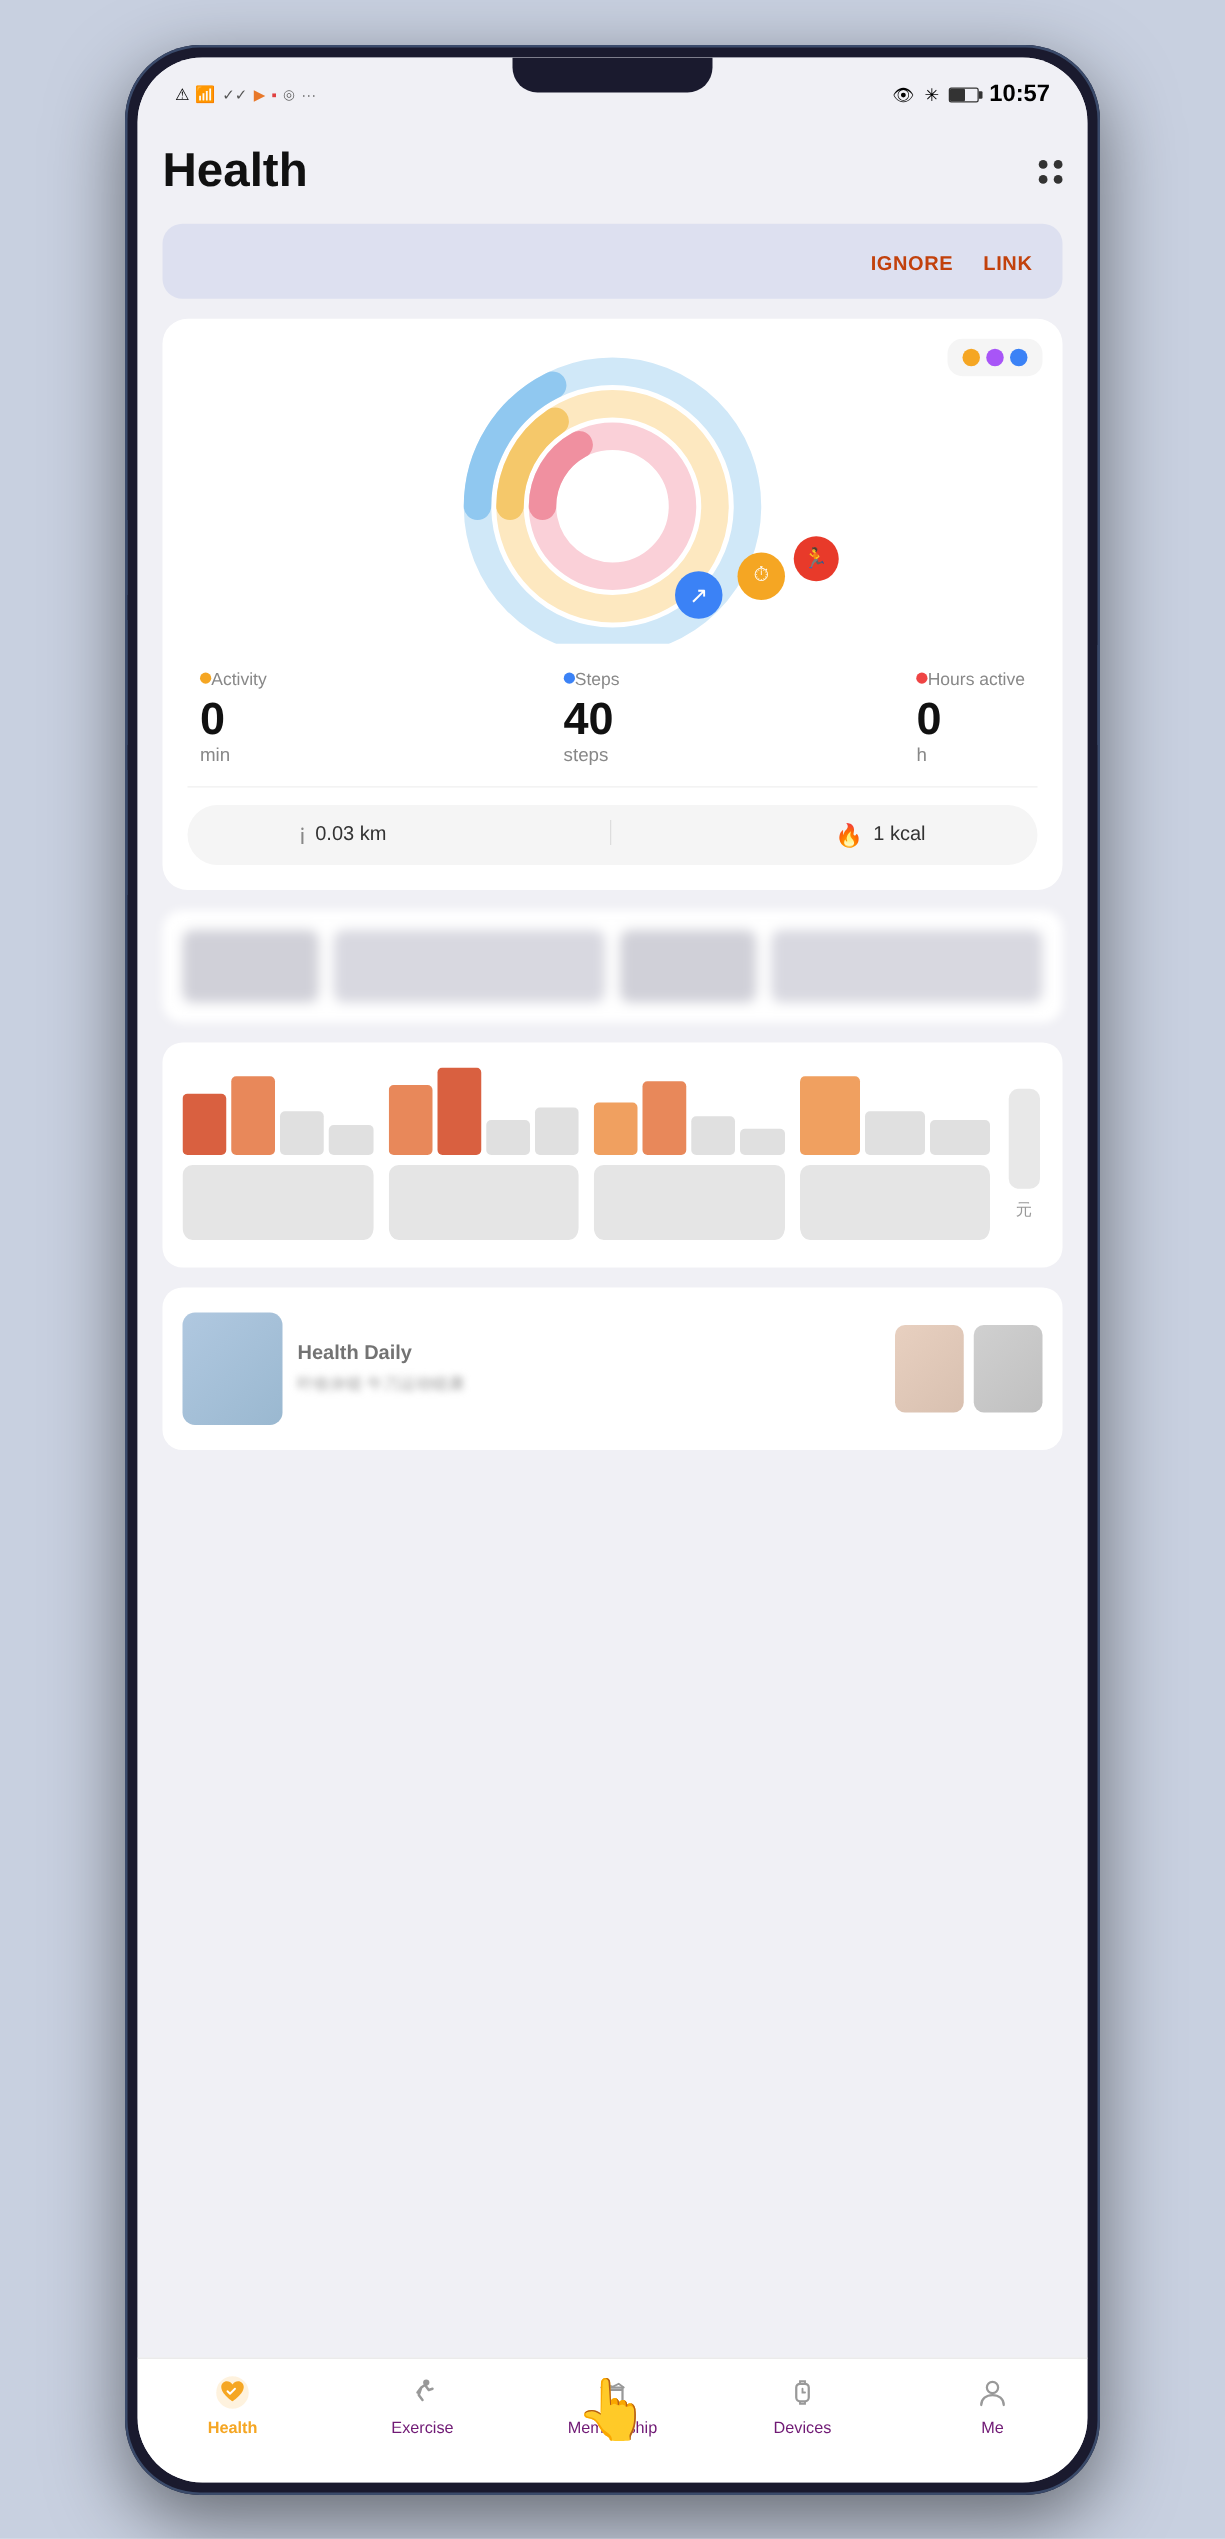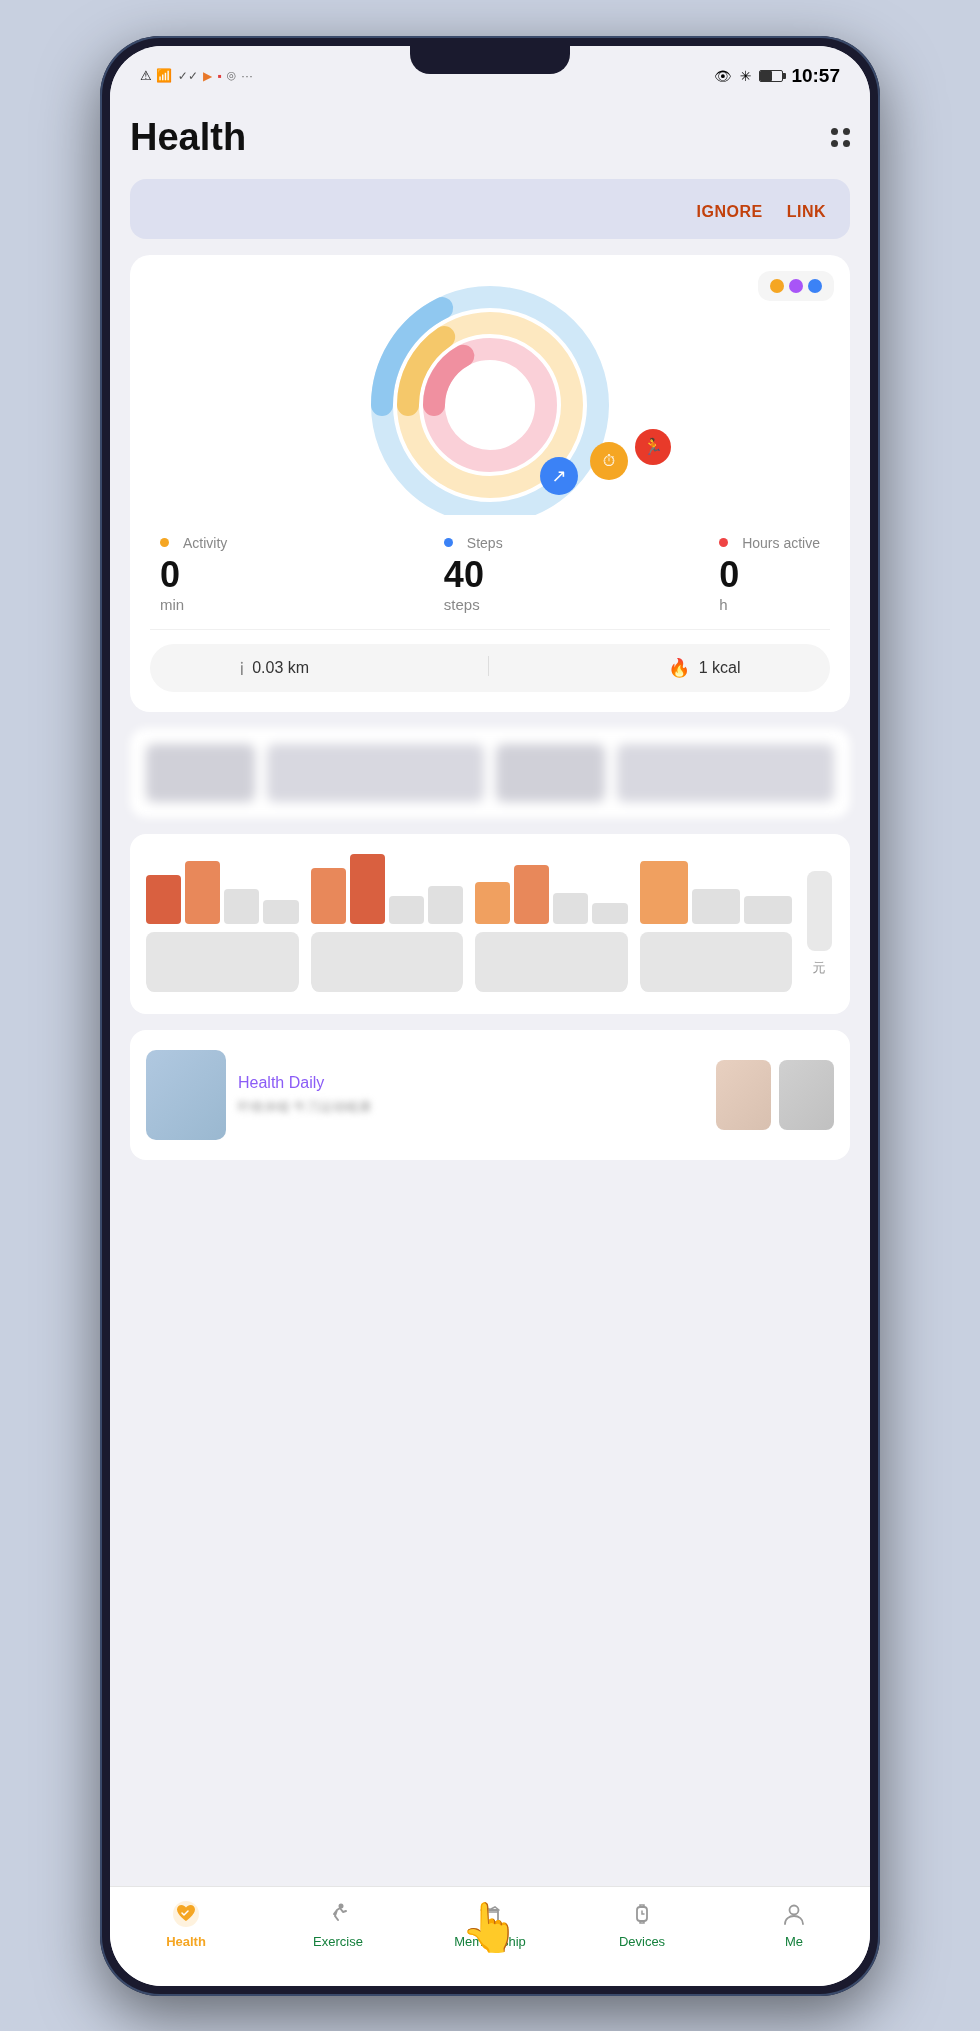--- a/index.html
+++ b/index.html
@@ -286,21 +286,21 @@
       border-bottom: 1px solid #f0f0f0;
     }
 
     .stat-item { text-align: left; }
 
     .stat-label {
       font-size: 14px;
       color: #888;
       display: flex;
       align-items: center;
-      gap: 14px;
+      gap: 0;
       margin-bottom: 4px;
     }
 
     .stat-dot-orange { width: 9px; height: 9px; background: #f5a623; border-radius: 50%; display: inline-block; }
     .stat-dot-blue   { width: 9px; height: 9px; background: #3b82f6; border-radius: 50%; display: inline-block; }
     .stat-dot-red    { width: 9px; height: 9px; background: #ef4444; border-radius: 50%; display: inline-block; }
 
     .stat-value {
       font-size: 36px;
       font-weight: 700;
@@ -409,22 +409,22 @@
       border-radius: 10px;
       flex-shrink: 0;
     }
 
     .health-daily-middle {
       flex: 1;
     }
 
     .health-daily-label {
       font-size: 16px;
-      font-weight: 400;
-      color: #8b5cf6;
+      font-weight: 700;
+      color: #737373;
       margin-bottom: 6px;
     }
 
     .health-daily-text {
       font-size: 13px;
       color: #999;
       filter: blur(3px);
     }
 
     .health-daily-right {
@@ -469,21 +469,21 @@
     .nav-icon {
       width: 30px;
       height: 30px;
       display: flex;
       align-items: center;
       justify-content: center;
     }
 
     .nav-label {
       font-size: 13px;
-      color: #15803d;
+      color: #701a75;
     }
 
     .nav-label-active {
       font-size: 13px;
       color: #f5a623;
       font-weight: 600;
     }
 
     
     .cursor-hand {

